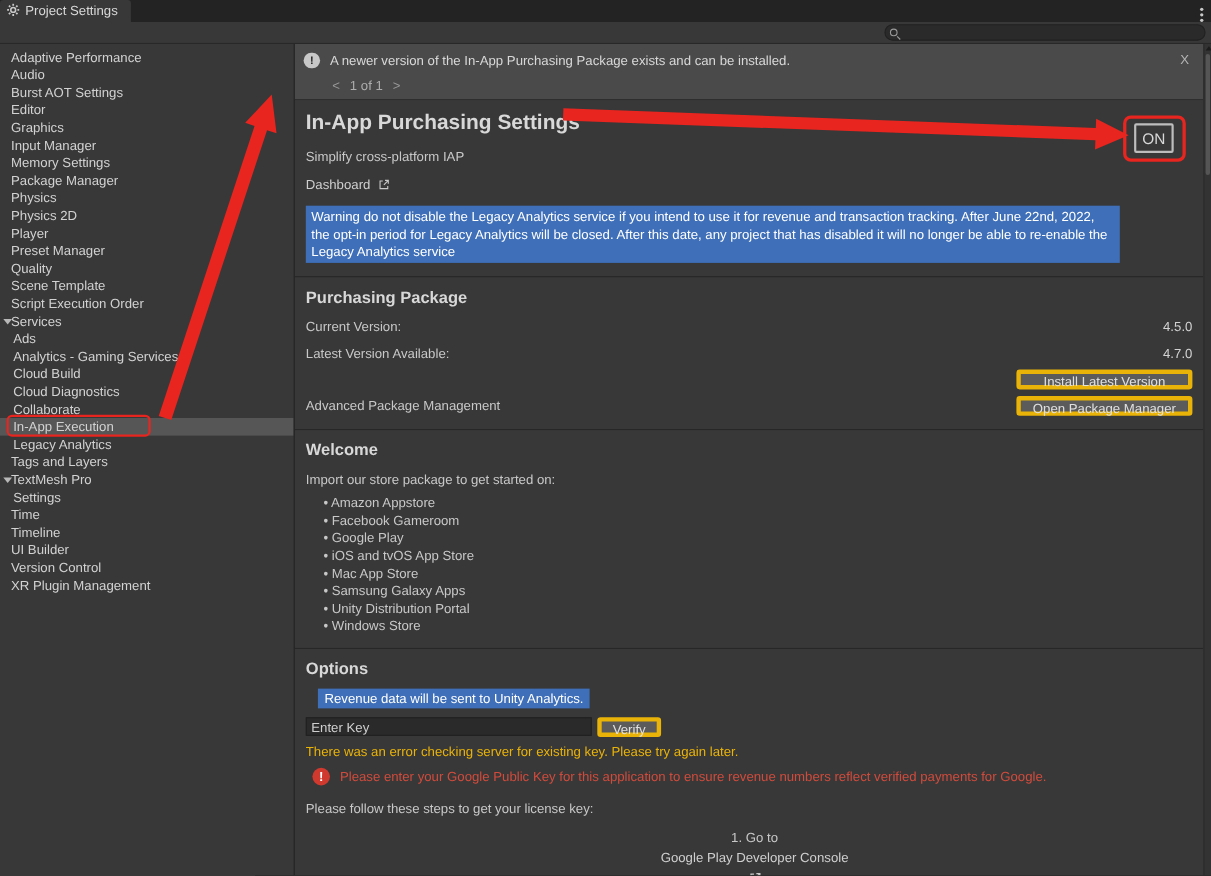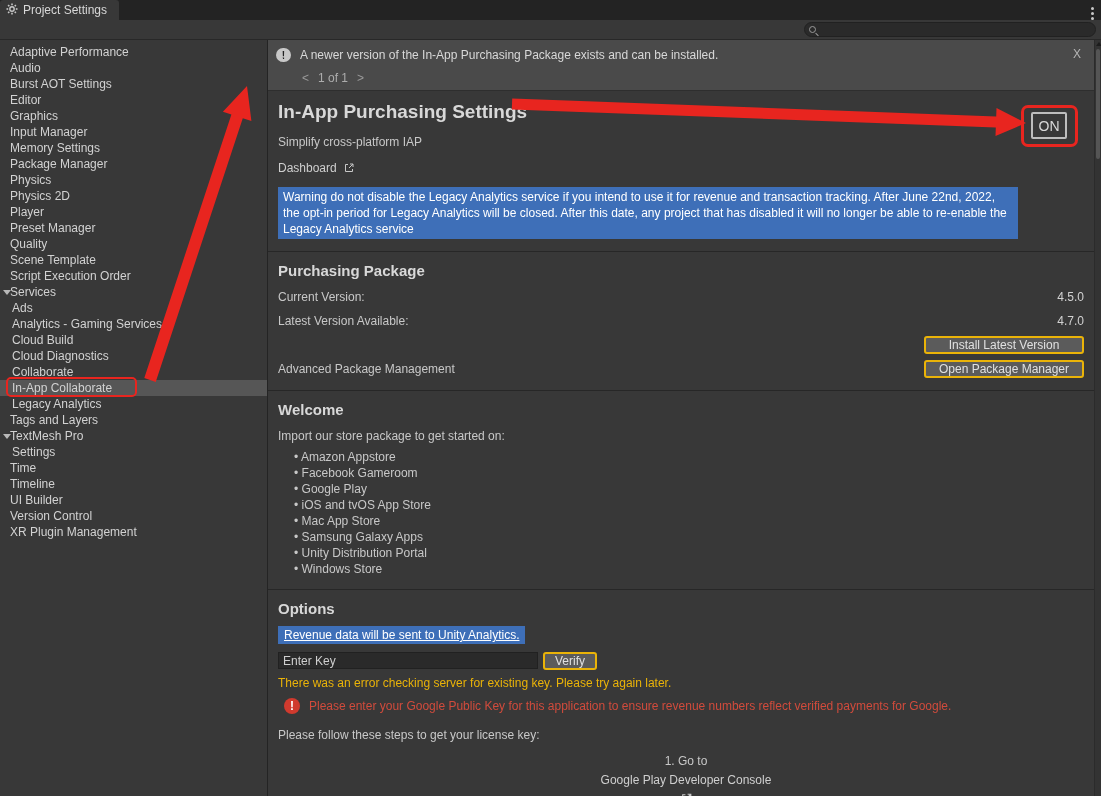--- a/index.html
+++ b/index.html
@@ -48,27 +48,27 @@
   .dash-row { margin:12px 0 0 10px; display:flex; align-items:center; gap:6px; }
   .link { color:#cfcfcf; cursor:pointer; }
   .ext-icon { display:inline-flex; cursor:pointer; }
   .warning-box { margin:12px 0 0 10px; max-width:740px; background:#3e6fb8; color:#ffffff;
                  padding:2px 5px; line-height:16px; }
   .divider { height:1px; background:#272727; margin-top:12px; }
   .kv-row { display:flex; justify-content:space-between; margin:10px 10px 0 10px; }
   .kv-val { color:#d2d2d2; }
   .btn-row { display:flex; justify-content:flex-end; margin:8px 10px 0 10px; }
   .adv-row { display:flex; justify-content:space-between; align-items:center; margin:6px 10px 0 10px; }
-  .u-btn { background:#5b5b5b; border:2px solid #eab308; border-radius:3px; color:#e0e0e0;
+  .u-btn { background:#5b5b5b; border:4px solid #eab308; border-radius:3px; color:#e0e0e0;
            font-family:"Liberation Sans", sans-serif; font-size:12px; height:18px; padding:0 10px; cursor:pointer; }
   .wide-btn { min-width:160px; }
   .stores { margin:6px 0 0 26px; padding:0; list-style:none; }
   .stores li { height:16px; line-height:16px; }
   .stores li::before { content:"• "; }
-  .chip { display:inline-block; margin:8px 0 0 10px; background:#3e6fb8; color:#fff; padding:2px 6px; line-height:14px;text-decoration:underline; }
+  .chip { display:inline-block; margin:8px 0 0 21px; background:#3e6fb8; color:#fff; padding:2px 6px; line-height:14px; }
   .key-row { margin:8px 0 0 10px; display:flex; gap:5px; }
   .key-input { width:260px; height:17px; background:#2a2a2a; border:1px solid #212121; color:#cfcfcf;
                font-family:"Liberation Sans", sans-serif; font-size:12px; padding:0 4px; }
   .err { color:#eab308; margin:6px 0 0 10px; line-height:14px; }
   .err2 { display:flex; align-items:center; gap:9px; margin:8px 0 0 16px; color:#d14b3c; }
   .err-icon { flex:0 0 auto; width:16px; height:16px; border-radius:50%; background:#d03a2e; color:#fff;
               font-weight:bold; font-size:12px; display:flex; align-items:center; justify-content:center; }
   .step-row { margin:12px 0 0 10px; display:flex; align-items:center; gap:5px;flex-direction:column; }
   
   .scrollbar { position:absolute; right:0; top:40px; width:7px; bottom:0; background:#333333; border-left:1px solid #2b2b2b; }
@@ -139,21 +139,21 @@
     <div class="s-item">Script Execution Order</div>
     <div class="s-item">
       <span class="fold"></span>
       <span>Services</span>
     </div>
     <div class="s-item ind">Ads</div>
     <div class="s-item ind">Analytics - Gaming Services</div>
     <div class="s-item ind">Cloud Build</div>
     <div class="s-item ind">Cloud Diagnostics</div>
     <div class="s-item ind">Collaborate</div>
-    <div class="s-item ind selected">In-App Collaborate</div>
+    <div class="s-item ind selected">In-App Execution</div>
     <div class="s-item ind">Legacy Analytics</div>
     <div class="s-item">Tags and Layers</div>
     <div class="s-item">
       <span class="fold"></span>
       <span>TextMesh Pro</span>
     </div>
     <div class="s-item ind">Settings</div>
     <div class="s-item">Time</div>
     <div class="s-item">Timeline</div>
     <div class="s-item">UI Builder</div>

